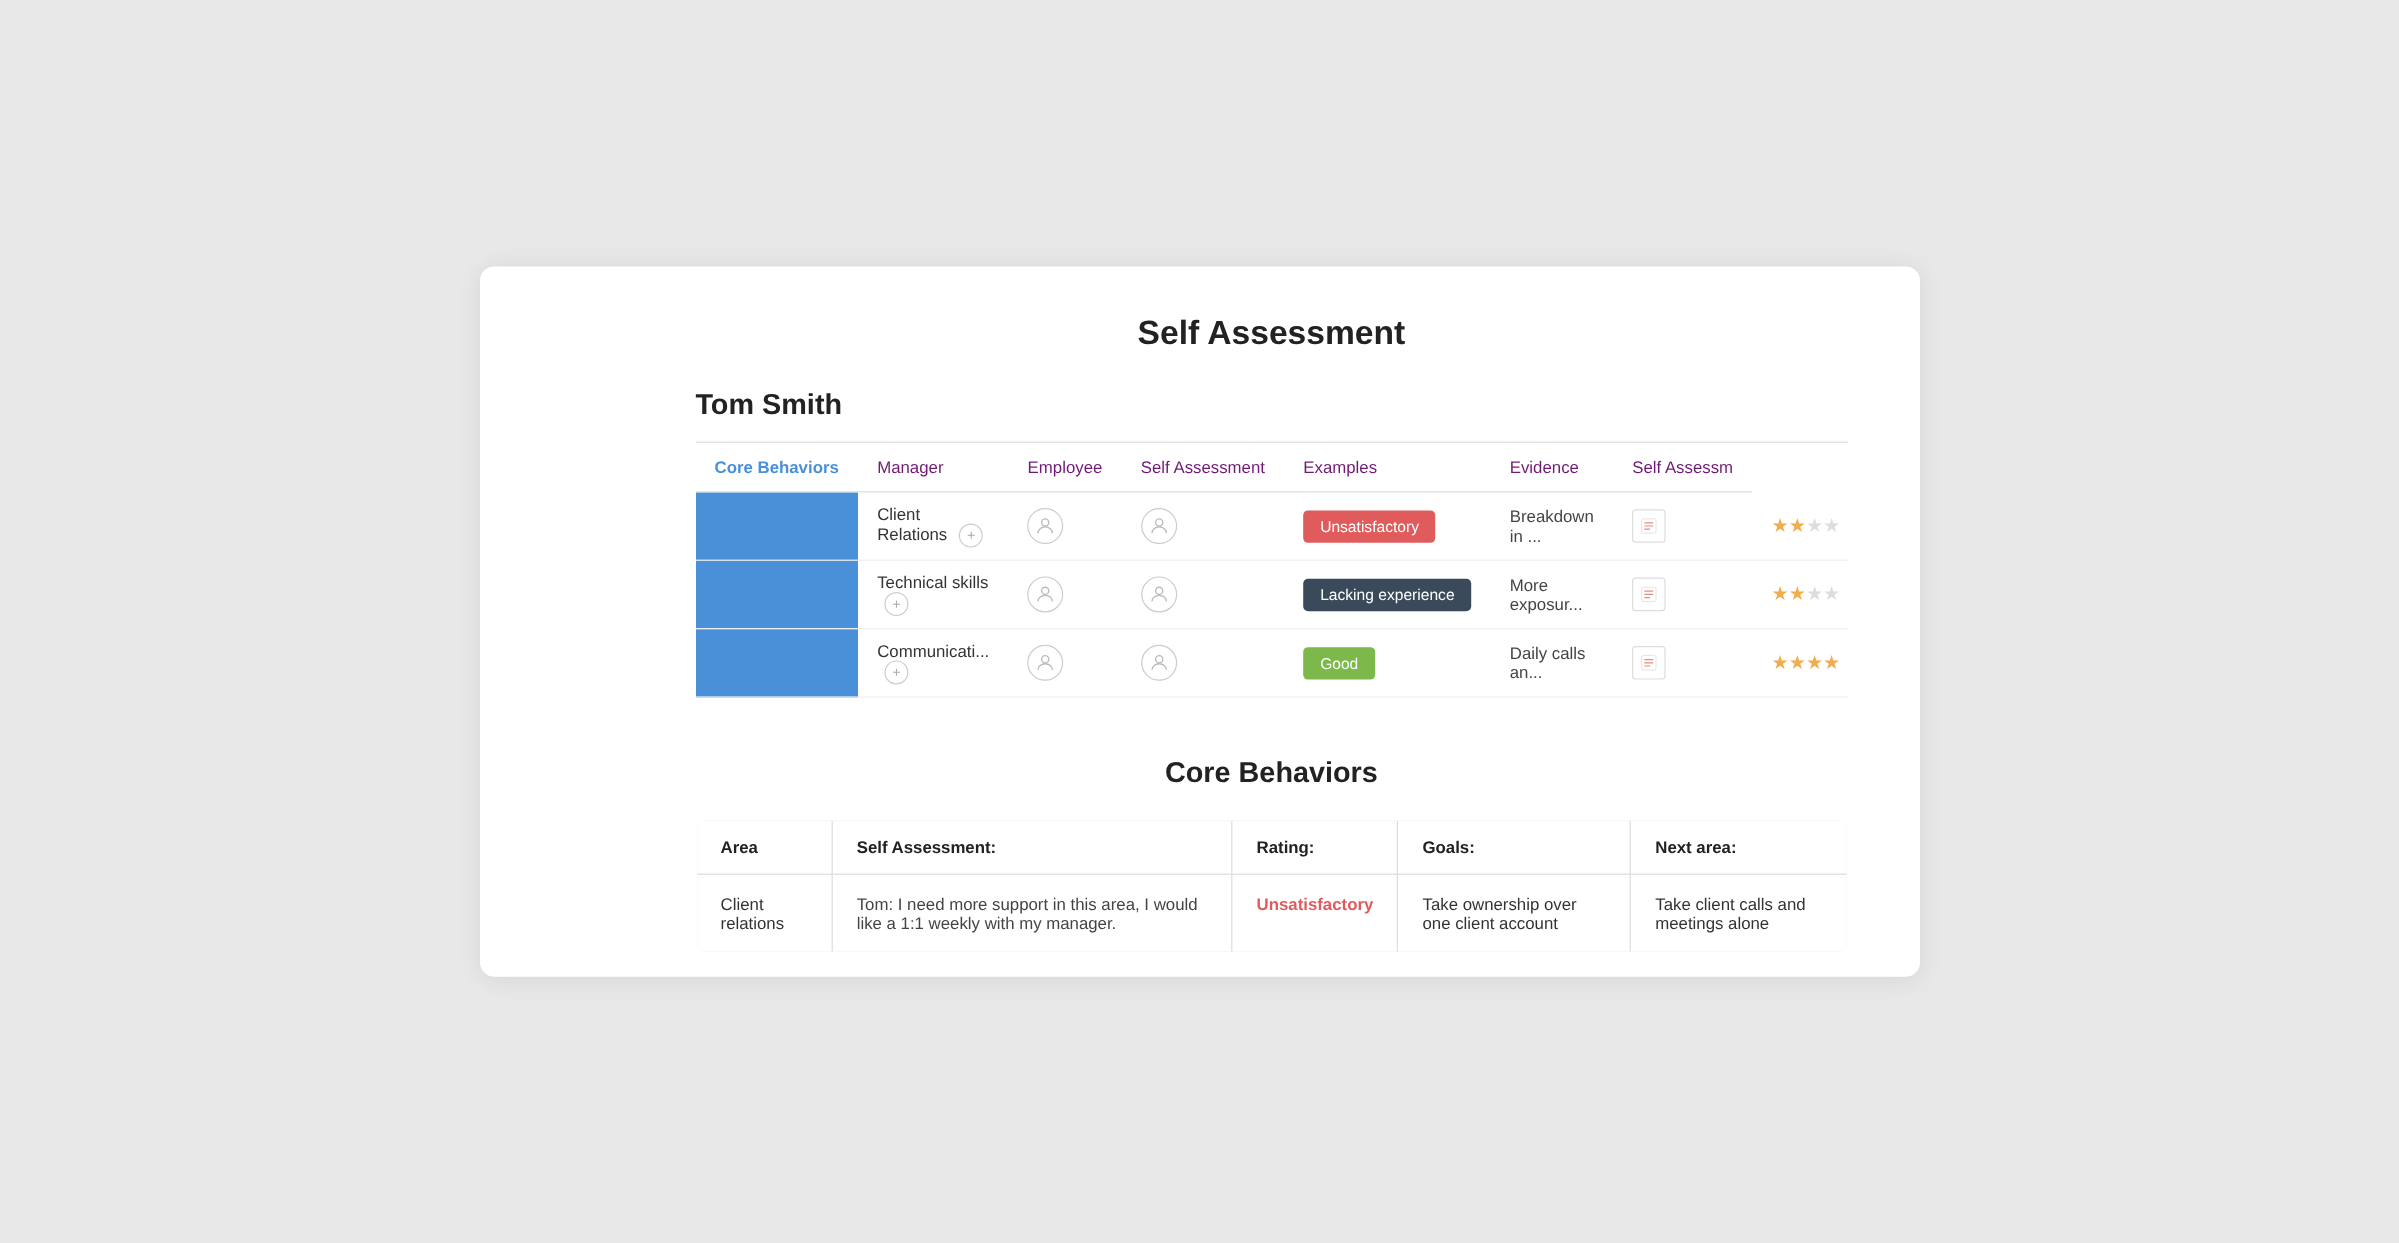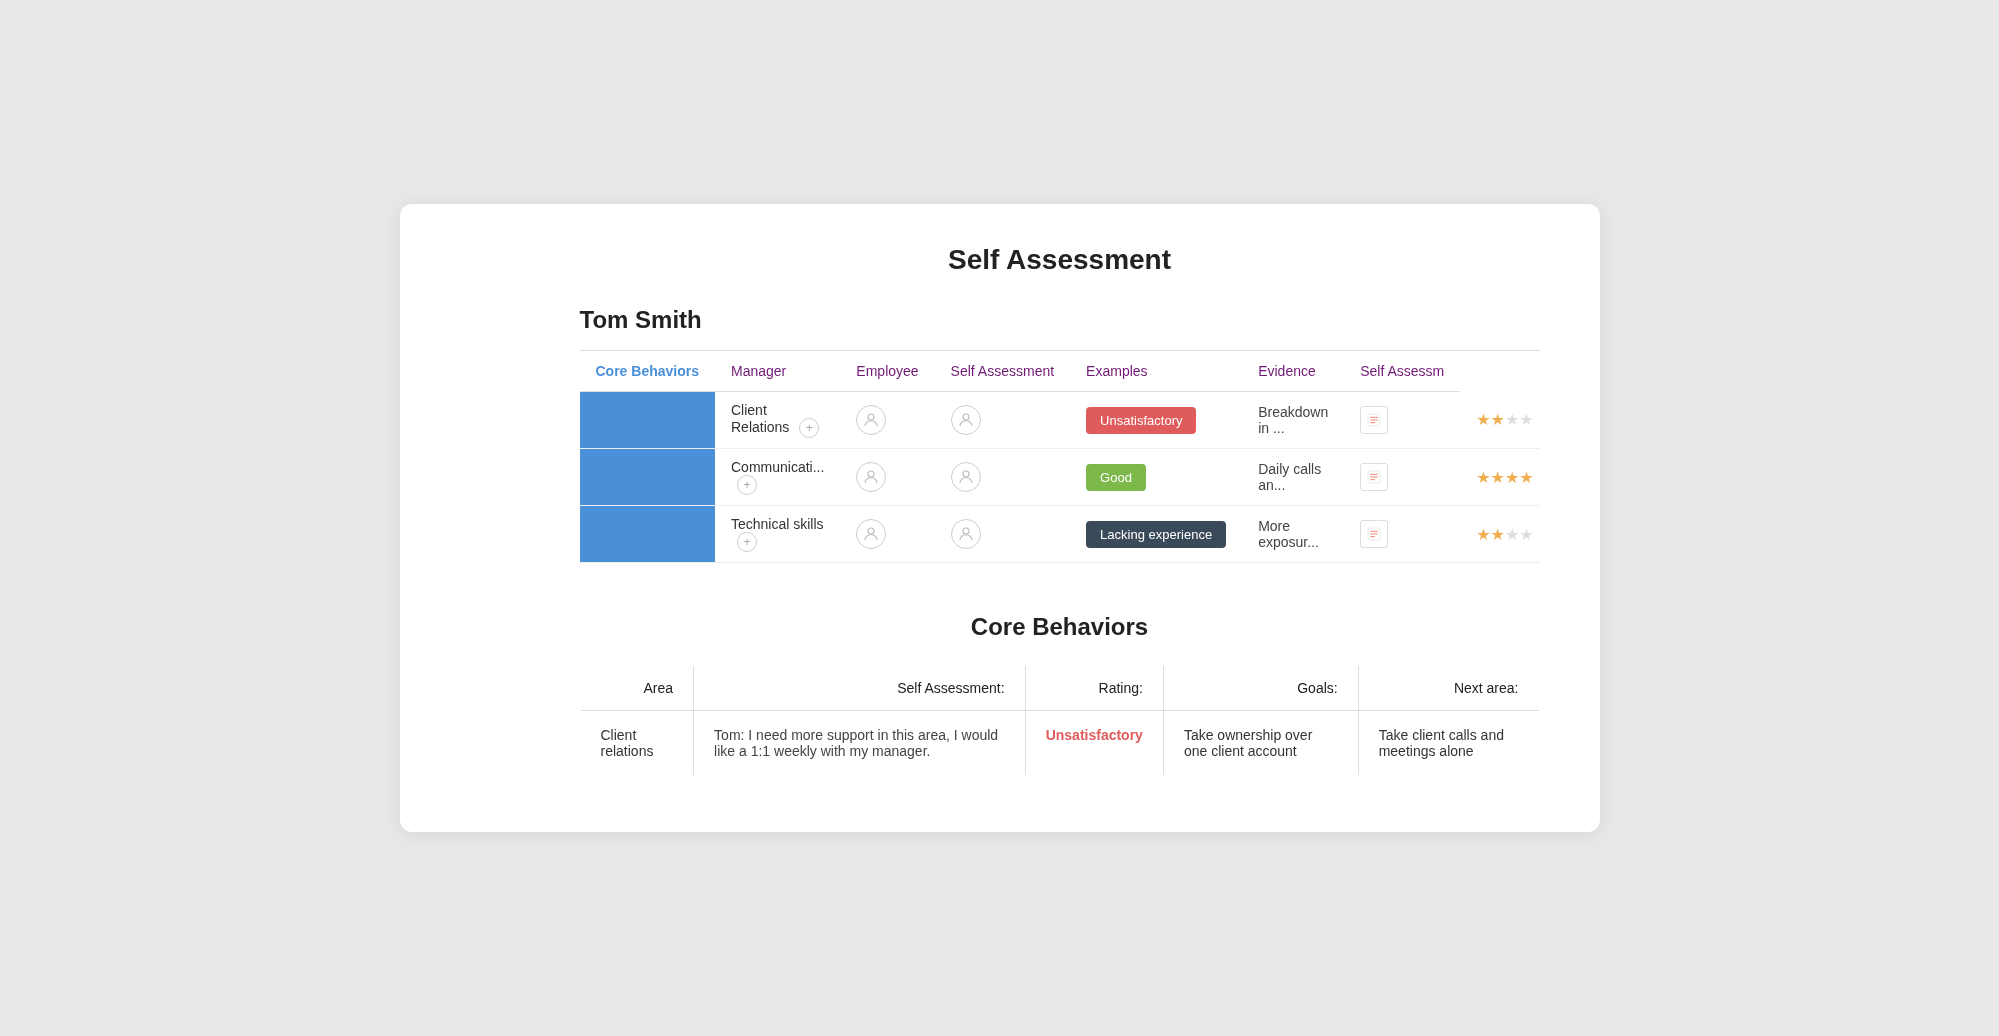--- a/index.html
+++ b/index.html
@@ -11,21 +11,21 @@
       align-items: center;
       min-height: 100vh;
       padding: 20px;
     }
     .card {
       background: #fff;
       border-radius: 12px;
       box-shadow: 0 2px 20px rgba(0,0,0,0.08);
       width: 1200px;
       max-width: 100%;
-      padding: 40px 60px 56px 180px;
+      padding: 40px 60px 20px 180px;
     }
     .page-title {
       text-align: center;
       font-size: 28px;
       font-weight: 700;
       color: #222;
       margin-bottom: 30px;
     }
     .person-name {
       font-size: 24px;
@@ -132,24 +132,24 @@
       width: 100%;
       border-collapse: collapse;
       border: 1px solid #ddd;
       border-radius: 6px;
       overflow: hidden;
     }
     .bottom-table th {
       background: #fff;
       padding: 14px 20px;
       font-size: 14px;
-      font-weight: 400;
-      color: #222;
-      border: 1px solid #ddd;
-      text-align: right;
+      font-weight: 700;
+      color: #222;
+      border: 1px solid #ddd;
+      text-align: left;
     }
     .bottom-table td {
       padding: 16px 20px;
       font-size: 14px;
       color: #333;
       border: 1px solid #ddd;
       vertical-align: top;
     }
     .rating-unsatisfactory {
       color: #e05c5c;
@@ -206,20 +206,48 @@
       <svg width="16" height="16" viewBox="0 0 24 24" fill="none">
         <rect x="3" y="3" width="18" height="18" rx="2" fill="#fff" stroke="#ddd"></rect>
         <path d="M7 8h10M7 12h10M7 16h6" stroke="#e87" stroke-width="1.5" stroke-linecap="round"></path>
       </svg>
     </span></td>
             <td><span style="color:#f0ad4e;font-size:16px;">★</span><span style="color:#f0ad4e;font-size:16px;">★</span><span style="color:#ddd;font-size:16px;">★</span><span style="color:#ddd;font-size:16px;">★</span></td>
           </tr>
           <tr>
             <td style="padding: 0px; width: 4px; background: rgb(74, 144, 217);"></td>
             <td>
+      <span class="behavior-name">Technical skills</span>
+      <span class="add-icon">+</span>
+    </td>
+            <td><span class="avatar-icon">
+      <svg width="18" height="18" viewBox="0 0 24 24" fill="none" stroke="#bbb" stroke-width="1.5">
+        <circle cx="12" cy="8" r="4"></circle>
+                  <path d="M4 20c0-4 3.6-7 8-7s8 3 8 7"></path>
+      </svg>
+    </span></td>
+            <td><span class="avatar-icon">
+      <svg width="18" height="18" viewBox="0 0 24 24" fill="none" stroke="#bbb" stroke-width="1.5">
+        <circle cx="12" cy="8" r="4"></circle>
+                  <path d="M4 20c0-4 3.6-7 8-7s8 3 8 7"></path>
+      </svg>
+    </span></td>
+            <td><span class="status-badge badge-lacking">Lacking experience</span></td>
+            <td><span class="examples-text">More exposur...</span></td>
+            <td><span class="evidence-icon">
+      <svg width="16" height="16" viewBox="0 0 24 24" fill="none">
+        <rect x="3" y="3" width="18" height="18" rx="2" fill="#fff" stroke="#ddd"></rect>
+        <path d="M7 8h10M7 12h10M7 16h6" stroke="#e87" stroke-width="1.5" stroke-linecap="round"></path>
+      </svg>
+    </span></td>
+            <td><span style="color:#f0ad4e;font-size:16px;">★</span><span style="color:#f0ad4e;font-size:16px;">★</span><span style="color:#ddd;font-size:16px;">★</span><span style="color:#ddd;font-size:16px;">★</span></td>
+          </tr>
+          <tr>
+            <td style="padding: 0px; width: 4px; background: rgb(74, 144, 217);"></td>
+            <td>
       <span class="behavior-name">Communicati...</span>
       <span class="add-icon">+</span>
     </td>
             <td><span class="avatar-icon">
       <svg width="18" height="18" viewBox="0 0 24 24" fill="none" stroke="#bbb" stroke-width="1.5">
         <circle cx="12" cy="8" r="4"></circle>
                   <path d="M4 20c0-4 3.6-7 8-7s8 3 8 7"></path>
       </svg>
     </span></td>
             <td><span class="avatar-icon">
@@ -230,48 +258,20 @@
     </span></td>
             <td><span class="status-badge badge-good">Good</span></td>
             <td><span class="examples-text">Daily calls an...</span></td>
             <td><span class="evidence-icon">
       <svg width="16" height="16" viewBox="0 0 24 24" fill="none">
         <rect x="3" y="3" width="18" height="18" rx="2" fill="#fff" stroke="#ddd"></rect>
         <path d="M7 8h10M7 12h10M7 16h6" stroke="#e87" stroke-width="1.5" stroke-linecap="round"></path>
       </svg>
     </span></td>
             <td><span style="color:#f0ad4e;font-size:16px;">★</span><span style="color:#f0ad4e;font-size:16px;">★</span><span style="color:#f0ad4e;font-size:16px;">★</span><span style="color:#f0ad4e;font-size:16px;">★</span></td>
-          </tr>
-          <tr>
-            <td style="padding: 0px; width: 4px; background: rgb(74, 144, 217);"></td>
-            <td>
-      <span class="behavior-name">Technical skills</span>
-      <span class="add-icon">+</span>
-    </td>
-            <td><span class="avatar-icon">
-      <svg width="18" height="18" viewBox="0 0 24 24" fill="none" stroke="#bbb" stroke-width="1.5">
-        <circle cx="12" cy="8" r="4"></circle>
-                  <path d="M4 20c0-4 3.6-7 8-7s8 3 8 7"></path>
-      </svg>
-    </span></td>
-            <td><span class="avatar-icon">
-      <svg width="18" height="18" viewBox="0 0 24 24" fill="none" stroke="#bbb" stroke-width="1.5">
-        <circle cx="12" cy="8" r="4"></circle>
-                  <path d="M4 20c0-4 3.6-7 8-7s8 3 8 7"></path>
-      </svg>
-    </span></td>
-            <td><span class="status-badge badge-lacking">Lacking experience</span></td>
-            <td><span class="examples-text">More exposur...</span></td>
-            <td><span class="evidence-icon">
-      <svg width="16" height="16" viewBox="0 0 24 24" fill="none">
-        <rect x="3" y="3" width="18" height="18" rx="2" fill="#fff" stroke="#ddd"></rect>
-        <path d="M7 8h10M7 12h10M7 16h6" stroke="#e87" stroke-width="1.5" stroke-linecap="round"></path>
-      </svg>
-    </span></td>
-            <td><span style="color:#f0ad4e;font-size:16px;">★</span><span style="color:#f0ad4e;font-size:16px;">★</span><span style="color:#ddd;font-size:16px;">★</span><span style="color:#ddd;font-size:16px;">★</span></td>
           </tr>
         </tbody>
     </table>
   </div>
 
   <h2 class="section-title">Core Behaviors</h2>
 
   <table class="bottom-table">
     <thead>
       <tr>

